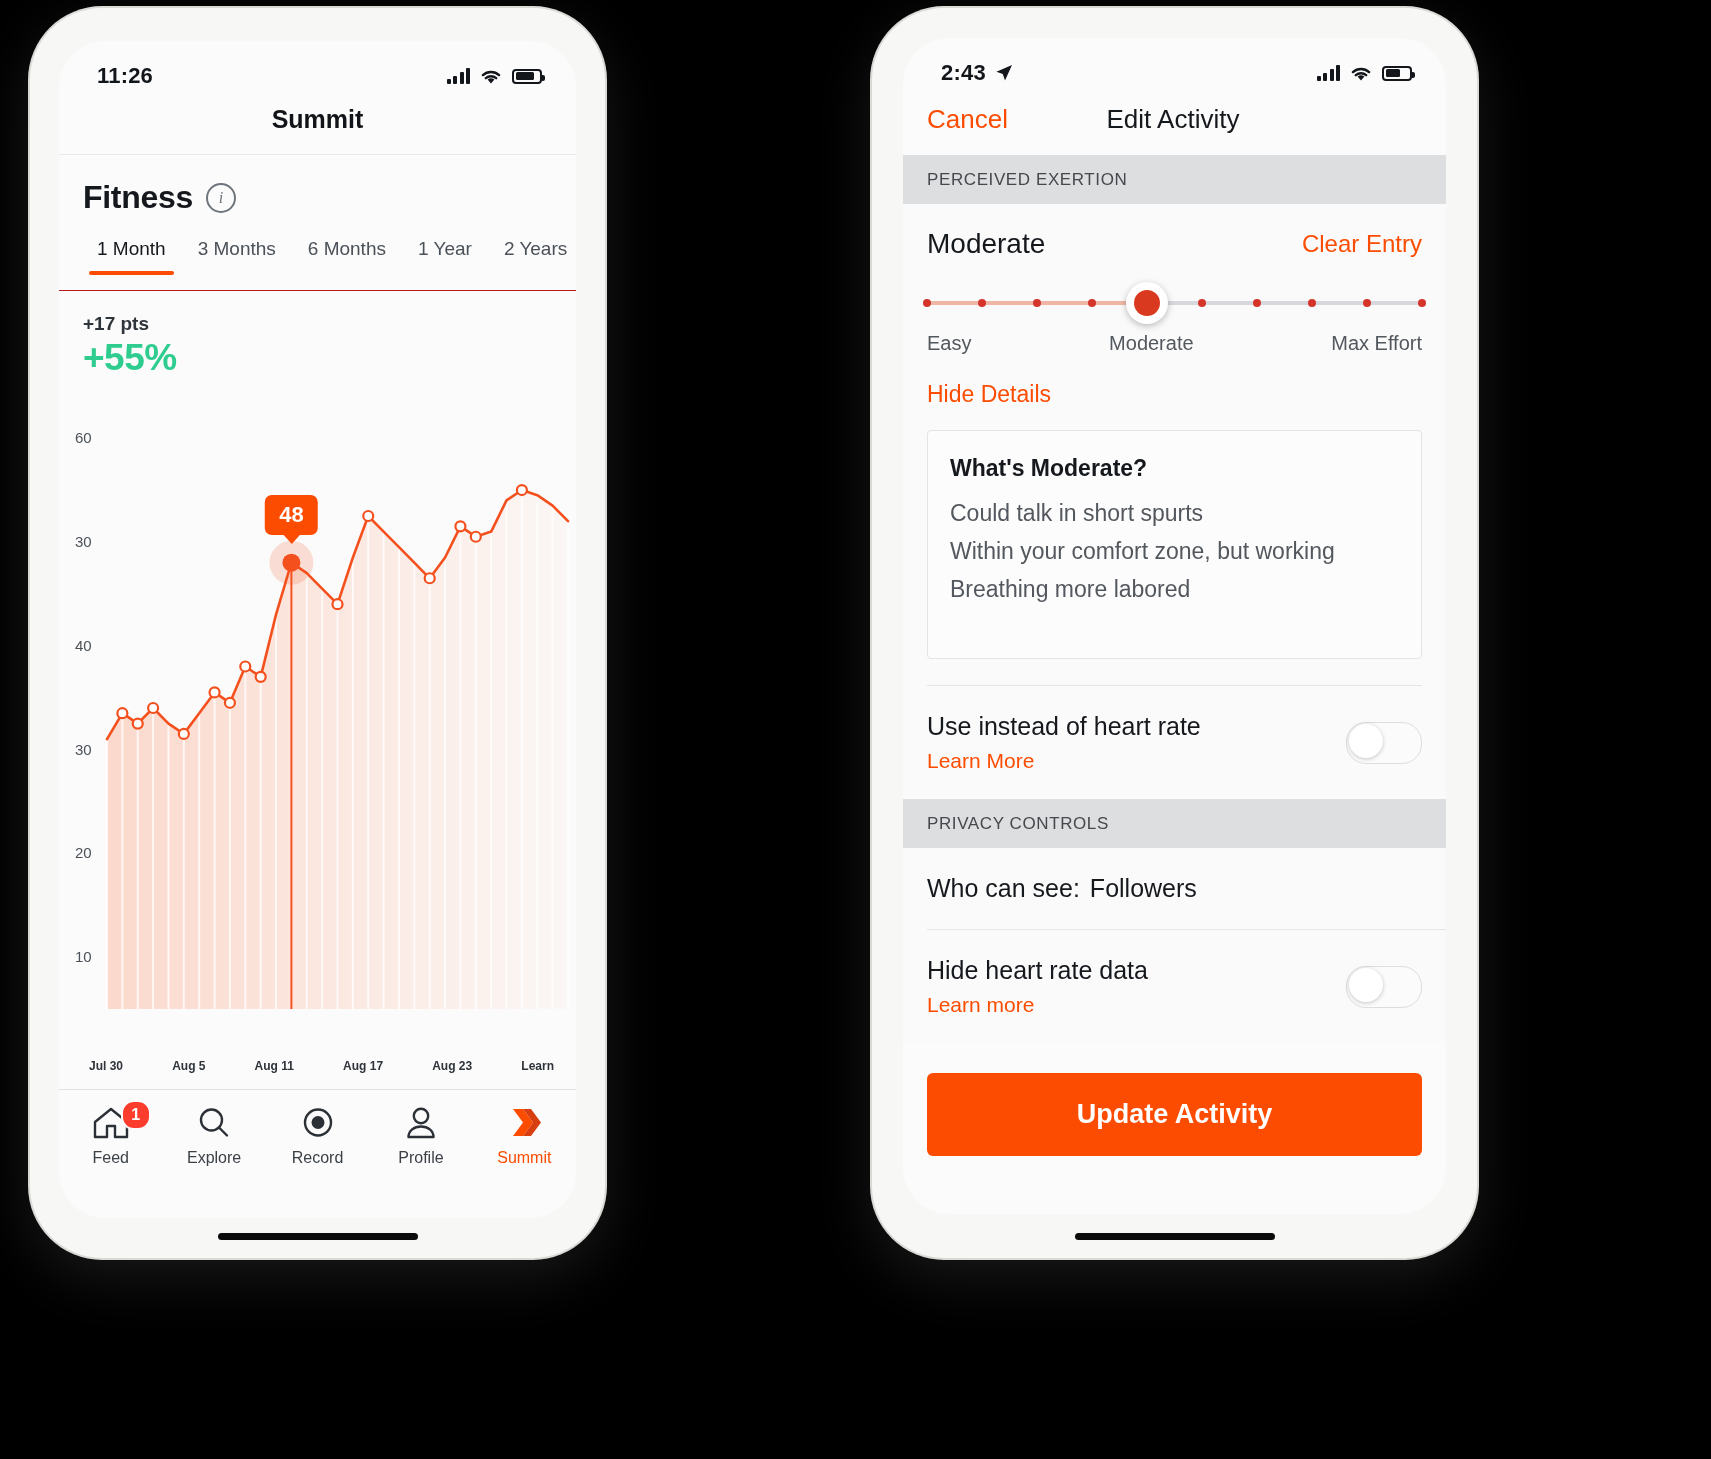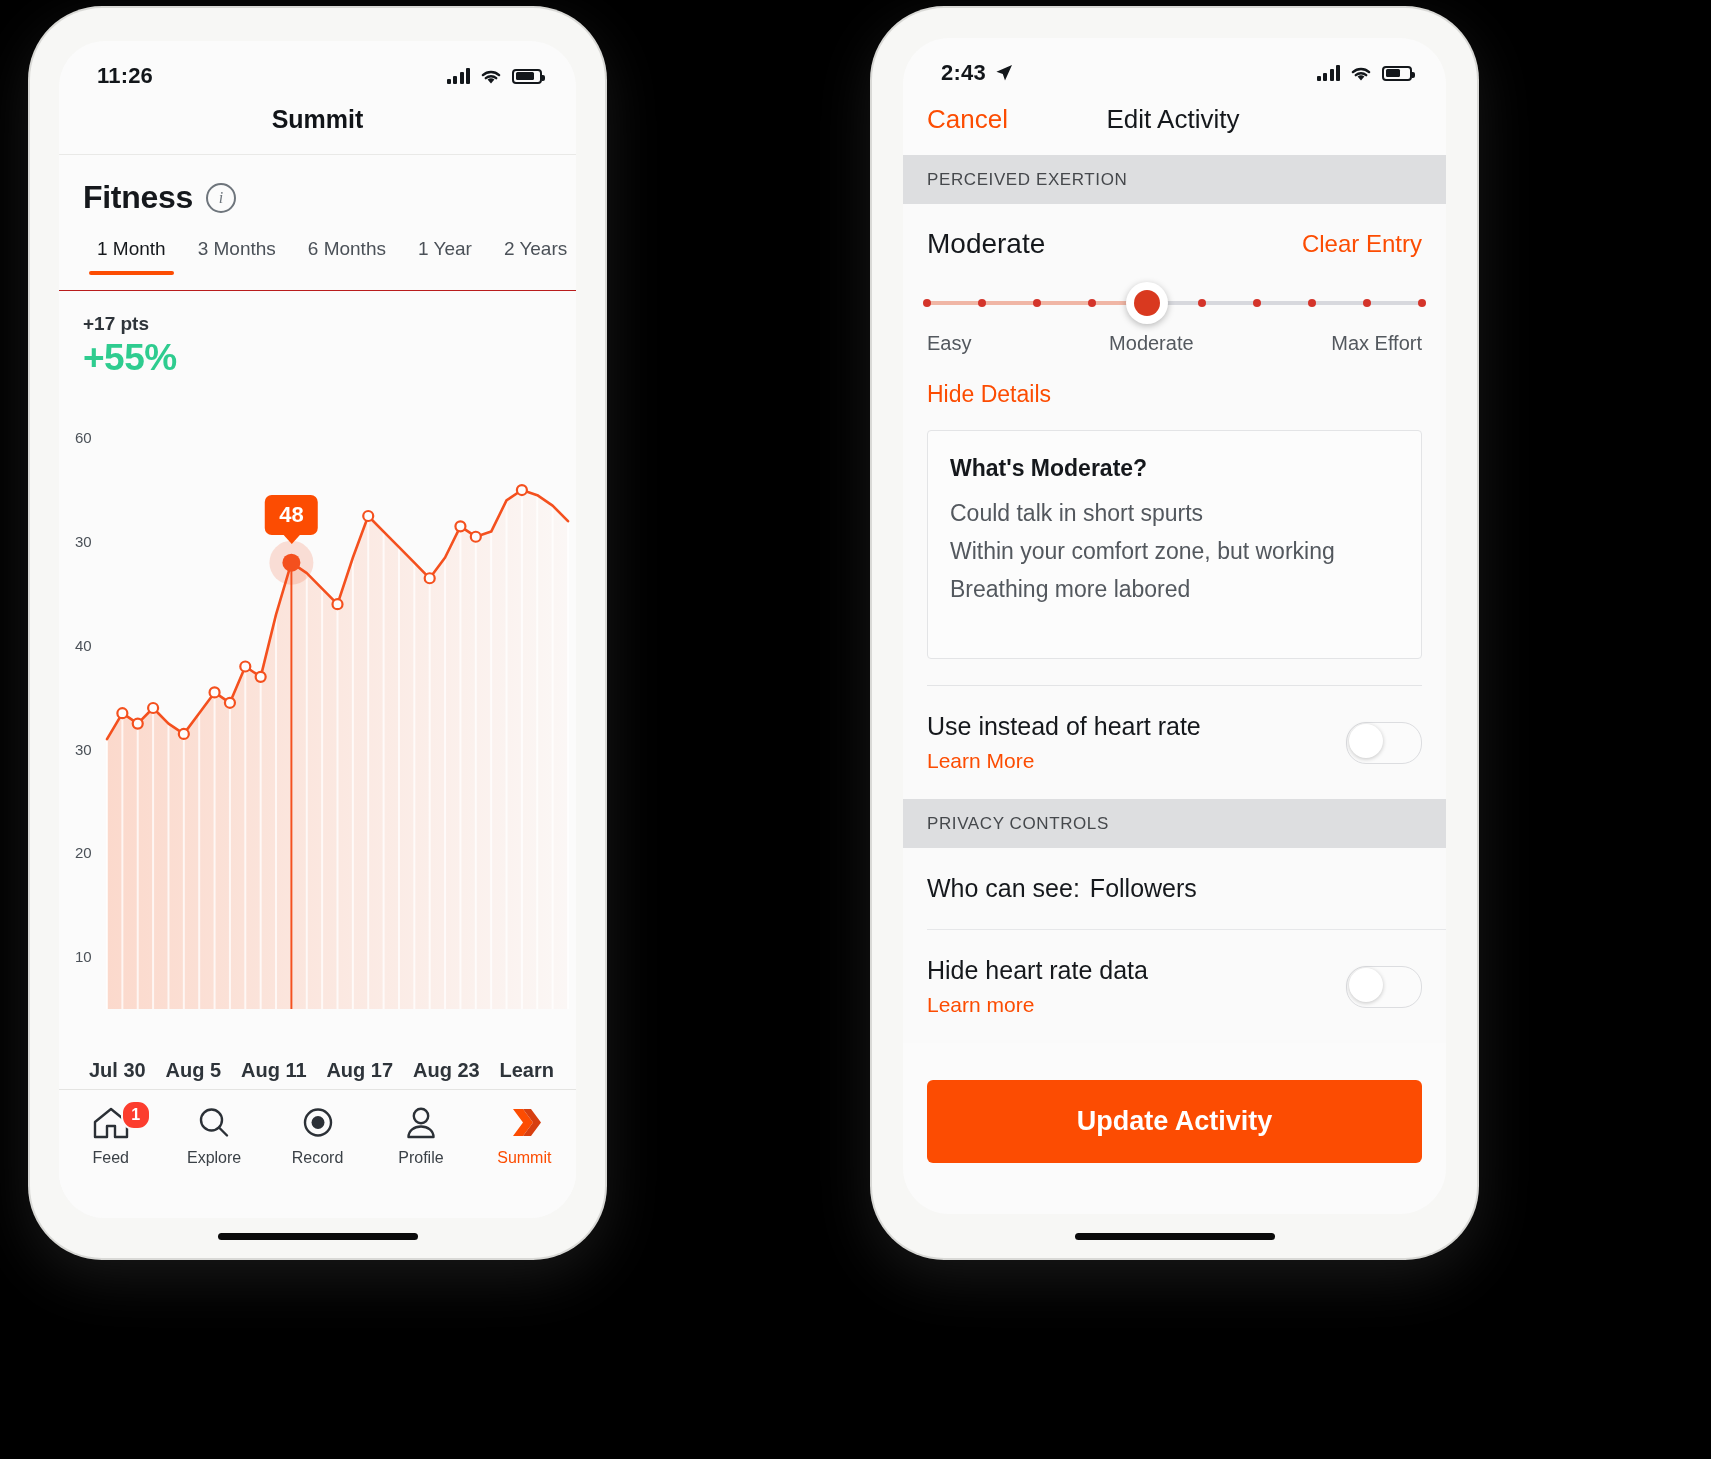--- a/index.html
+++ b/index.html
@@ -51,21 +51,21 @@
   .stats{padding:22px 0 0 24px;}
   .stat-pts{font-size:19px;font-weight:bold;color:#2e343a;}
   .stat-pct{font-size:37px;font-weight:bold;color:#2ecc8f;letter-spacing:-.5px;margin-top:2px;}
   .stat-range{font-size:19px;color:#6d747b;margin-top:4px;}
 
   
   .chart-wrap{position:relative;margin-top:14px;height:660px;}
   .chart-svg{display:block;}
   .ylab{position:absolute;font-size:15px;color:#4b5158;}
   .xlabels{display:flex;justify-content:space-between;padding:6px 22px 0 30px;}
-  .xlabels span{font-size:20px;font-weight:bold;color:#2e343a;}
+  .xlabels span{font-size:12px;font-weight:bold;color:#2e343a;}
 
   .tooltip{position:absolute;background:#fc4c02;color:#fff;font-size:22px;font-weight:bold;
            padding:7px 14px;border-radius:7px;transform:translate(-50%,-100%);}
   .tooltip::after{content:"";position:absolute;left:50%;bottom:-9px;transform:translateX(-50%);
                   border-left:9px solid transparent;border-right:9px solid transparent;
                   border-top:10px solid #fc4c02;}
 
   
   .tabbar{position:absolute;left:0;right:0;bottom:0;height:112px;background:#fbfbfb;
           border-top:1px solid #e4e4e2;display:flex;align-items:flex-start;padding-top:16px;}
@@ -111,21 +111,21 @@
   .tr-sub{font-size:21px;color:#fc4c02;margin-top:8px;}
   .switch{width:74px;height:40px;border-radius:20px;background:#fbfbfb;
           border:1.5px solid #dcdde0;position:relative;flex:none;}
   .switch b{position:absolute;left:2px;top:1.5px;width:34px;height:34px;border-radius:50%;
             background:#fff;box-shadow:0 1px 4px rgba(0,0,0,.22);}
   .plain-row{padding:26px 24px;font-size:25px;color:#15181c;}
   .plain-row em{font-style:normal;margin-left:10px;}
   .hr-thin{height:1px;background:#e6e7e9;margin-left:24px;}
   .update-wrap{padding:30px 24px 0 24px;}
   .update-btn{background:#fc4c02;color:#fff;font-size:27px;font-weight:bold;
-              text-align:center;padding:26px 0;border-radius:6px;margin-top:7px;}
+              text-align:center;padding:26px 0;border-radius:6px;}
 </style>
 </head>
 <body>
 
 <div class="phone" id="phone-left">
   <div class="screen">
 
     <div class="statusbar">
       <div class="sb-left">
         <span>11:26</span>

